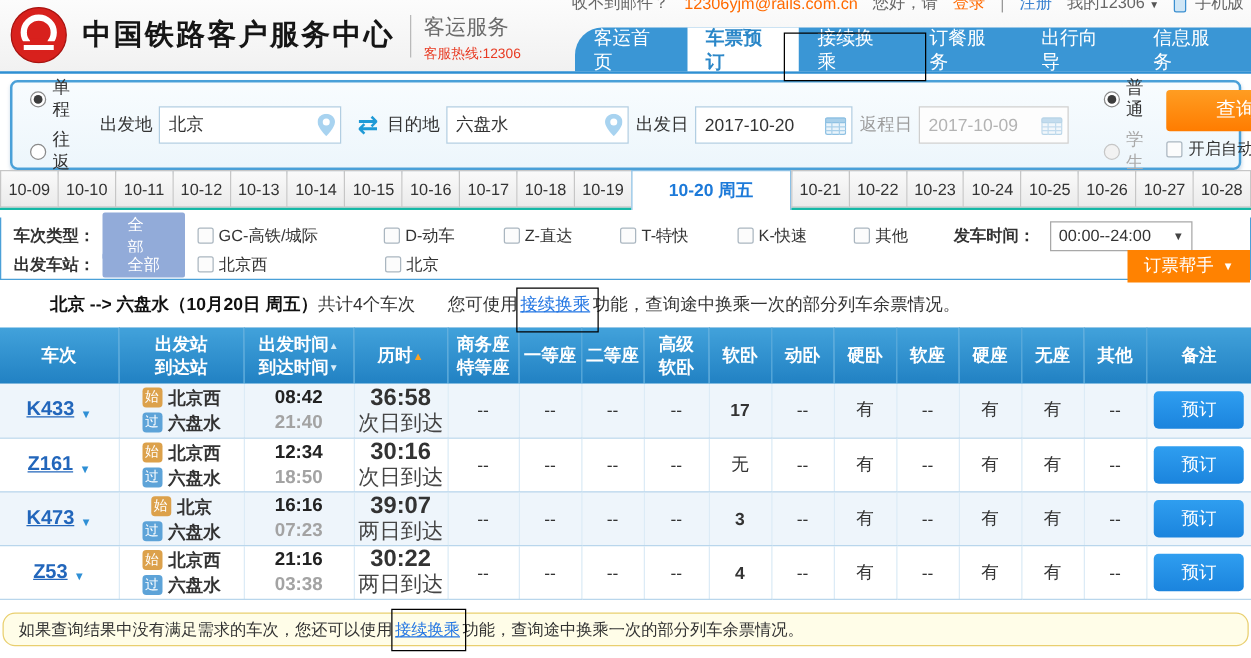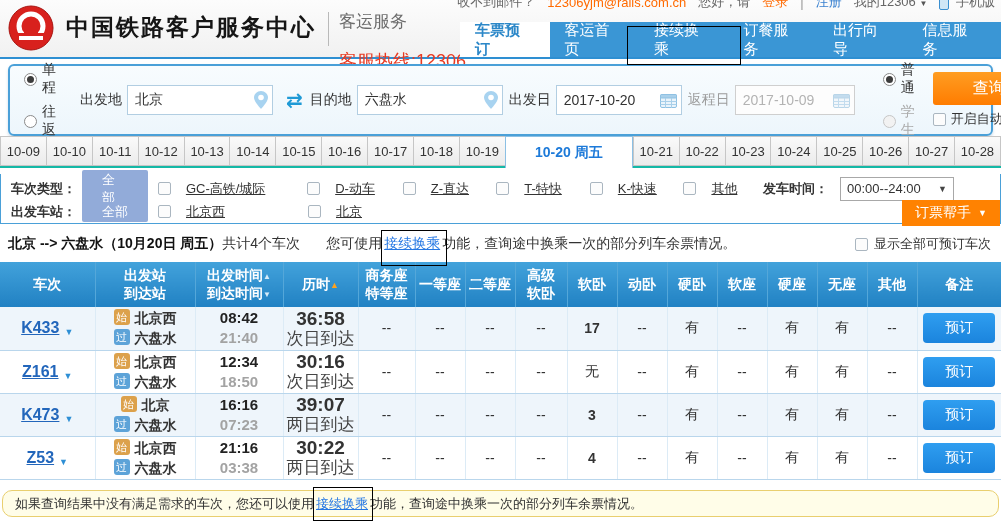--- a/index.html
+++ b/index.html
@@ -9,21 +9,21 @@
     -webkit-font-smoothing:antialiased;
   }
   
   .topbar{position:relative;height:57px;background:linear-gradient(#fcfcfc,#f1f1f1);border-bottom:2px solid #2e8fd2;}
   .logo{position:absolute;left:8px;top:5px;width:46px;height:46px;}
   .brand{position:absolute;left:66px;top:12px;display:flex;align-items:flex-start;}
   .brand-title{font-size:23px;font-weight:bold;color:#151515;letter-spacing:2px;line-height:30px;}
   .brand-sep{width:1px;height:34px;background:#b9b9b9;margin:0 10px 0 12px;}
   .brand-sub{display:flex;flex-direction:column;}
   .brand-service{font-size:17px;color:#6b6b6b;line-height:20px;}
-  .brand-hotline{font-size:18px;color:#e83a22;line-height:18px;margin-top:20px;}
+  .brand-hotline{font-size:11px;color:#e83a22;line-height:18px;margin-top:2px;}
   .account{position:absolute;top:-7px;right:6px;display:flex;align-items:center;gap:12px;font-size:13px;color:#666;white-space:nowrap;}
   .account .email{color:#ff6a00;}
   .account .login{color:#ff6a00;}
   .account .register{color:#3b82d0;}
   .account .sep{color:#999;}
   .account .caret{font-size:8px;color:#555;}
   .phone-ico{display:inline-block;width:8px;height:12px;border:1px solid #3b8fd0;border-radius:2px;background:#cfe6f6;vertical-align:middle;margin-right:3px;}
   
   .nav{position:absolute;left:460px;right:0;top:22px;height:35px;background:#3a96d5;border-top-left-radius:22px;display:flex;align-items:stretch;justify-content:flex-end;padding-right:4px;}
   .nav-tab{display:flex;align-items:center;padding:0 15px;color:#fff;font-size:15px;cursor:pointer;}
@@ -66,32 +66,32 @@
     font-size:13px;color:#333;display:flex;align-items:center;justify-content:center;cursor:pointer;white-space:nowrap;}
   .date-tab:last-child{border-right:1px solid #c6c6c6;}
   .date-tab.active{flex:0 0 128px;background:#fff;border:1px solid #8cc0e4;border-bottom:none;margin-bottom:-2px;
     color:#1d7ad9;font-weight:bold;font-size:14px;}
   
   .filter-box{position:absolute;top:174px;left:0;right:0;height:50px;box-sizing:border-box;
     border:1px solid #4aa0d8;border-top:none;padding:3px 10px 0 10px;}
   .f-row{display:flex;align-items:center;height:23px;font-size:13px;color:#333;}
   .f-label{font-weight:bold;margin-right:6px;white-space:nowrap;}
   .all-badge{background:#92abd9;color:#fff;padding:1px 20px;border-radius:2px;font-size:13px;cursor:pointer;margin-right:10px;}
-  .f-item{display:flex;align-items:center;gap:15px;cursor:pointer;white-space:nowrap;text-decoration:underline;}
+  .f-item{display:flex;align-items:center;gap:4px;cursor:pointer;white-space:nowrap;}
   .w150{width:150px;}.w96{width:96px;}.w94{width:94px;}.w80{width:80px;}
   .time-group{margin-left:auto;display:flex;align-items:center;gap:6px;margin-right:36px;}
   .select-box{width:114px;height:24px;box-sizing:border-box;border:1px solid #a8a8a8;background:#fff;
     display:flex;align-items:center;justify-content:space-between;padding:0 6px;font-size:13px;color:#333;cursor:pointer;}
   .select-box .sel-caret{font-size:9px;color:#444;}
   .helper-btn{position:absolute;right:0;bottom:-3px;width:98px;height:26px;background:#ff8201;color:#fff;
     display:flex;align-items:center;justify-content:center;gap:7px;font-size:14px;cursor:pointer;z-index:5;}
   .helper-btn .caret{font-size:9px;}
   
   .summary{position:absolute;top:231px;left:8px;right:10px;height:26px;display:flex;align-items:center;font-size:14px;color:#333;}
-  .route{font-weight:bold;color:#111;}
+  .route{font-weight:bold;color:#111;margin-left:32px;}
   .count{margin-right:26px;}
   .tip-link{color:#2577e3;text-decoration:underline;cursor:pointer;margin:0 2px;}
   .show-all{margin-left:auto;display:flex;align-items:center;gap:6px;font-size:13px;color:#333;}
   
   .train-table{position:absolute;top:262px;left:0;width:1001px;border-collapse:collapse;table-layout:fixed;}
   .train-table th{height:45px;background:linear-gradient(#42a2db,#2181c3);color:#fff;font-size:14px;font-weight:bold;
     border-right:1px solid #54a7d9;line-height:1.25;padding:0;}
   .train-table th:last-child{border-right:none;}
   .arrow-light{font-size:8px;color:#d7ecf9;vertical-align:1px;}
   .arrow-orange{font-size:9px;color:#ffa21d;vertical-align:1px;}
@@ -153,22 +153,22 @@
     <span>
       <span>我的12306</span>
       <span class="caret">▼</span>
     </span>
     <span>
       <span class="phone-ico"></span>
       <span>手机版</span>
     </span>
   </div>
   <div class="nav">
+    <div class="nav-tab">客运首页</div>
     <div class="nav-tab active">车票预订</div>
-    <div class="nav-tab">客运首页</div>
     <div class="nav-tab ann ann-nav">接续换乘</div>
     <div class="nav-tab">订餐服务</div>
     <div class="nav-tab">出行向导</div>
     <div class="nav-tab">信息服务</div>
   </div>
 </div>
 
 <div class="search-panel">
   <div class="trip-radios">
     <span class="radio-row">
@@ -328,24 +328,20 @@
     <span class="caret">▼</span>
   </div>
 </div>
 
 <div class="summary">
   <span class="route">北京 --&gt; 六盘水（10月20日  周五）</span>
   <span class="count">共计4个车次</span>
   <span>您可使用</span>
   <span class="tip-link ann ann-sum">接续换乘</span>
   <span>功能，查询途中换乘一次的部分列车余票情况。</span>
-  <span class="show-all">
-    <span class="cb"></span>
-    <span>显示全部可预订车次</span>
-  </span>
 </div>
 
 <table class="train-table">
   <colgroup>
     <col style="width:95px">
       <col style="width:100px">
       <col style="width:88px">
       <col style="width:75px">
     <col style="width:57px">
       <col style="width:50px">

